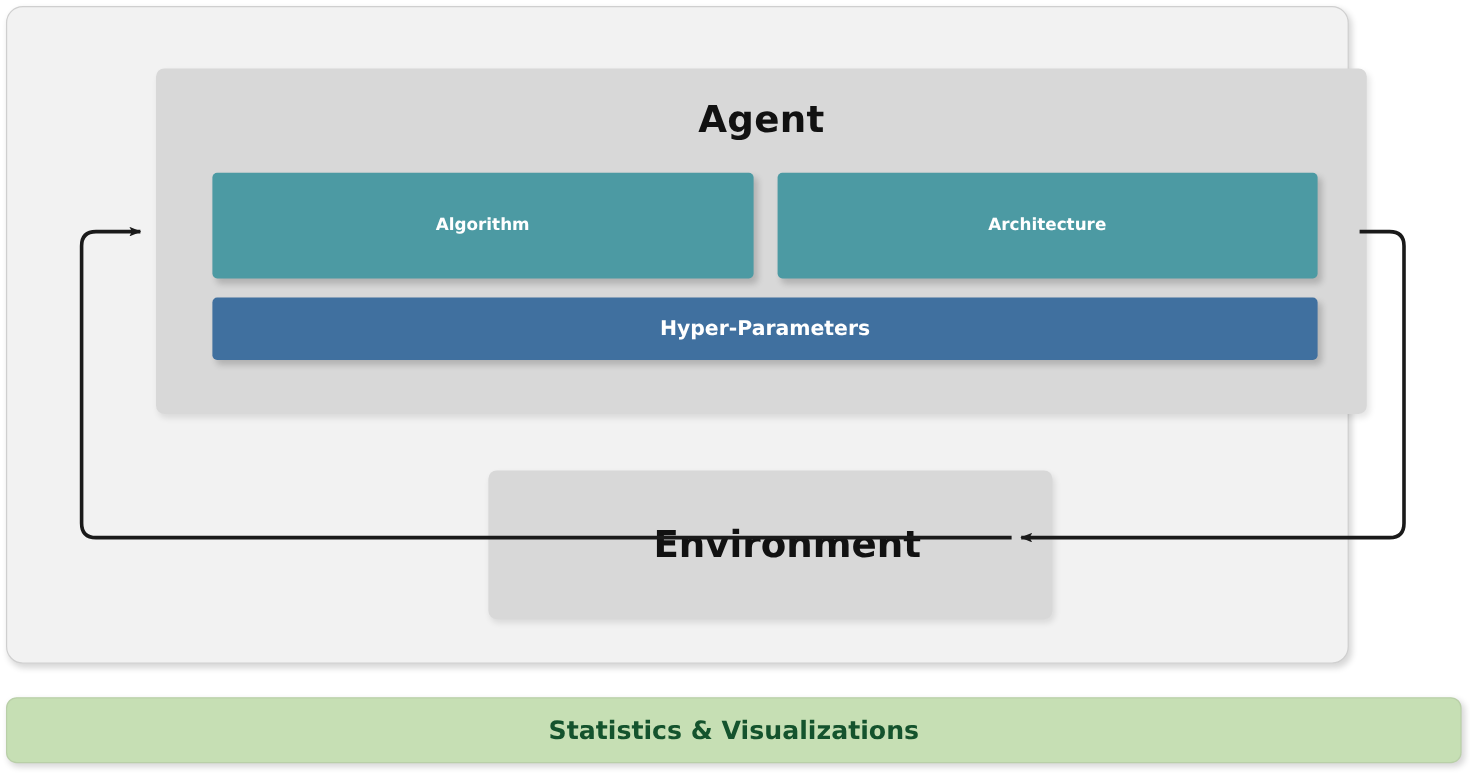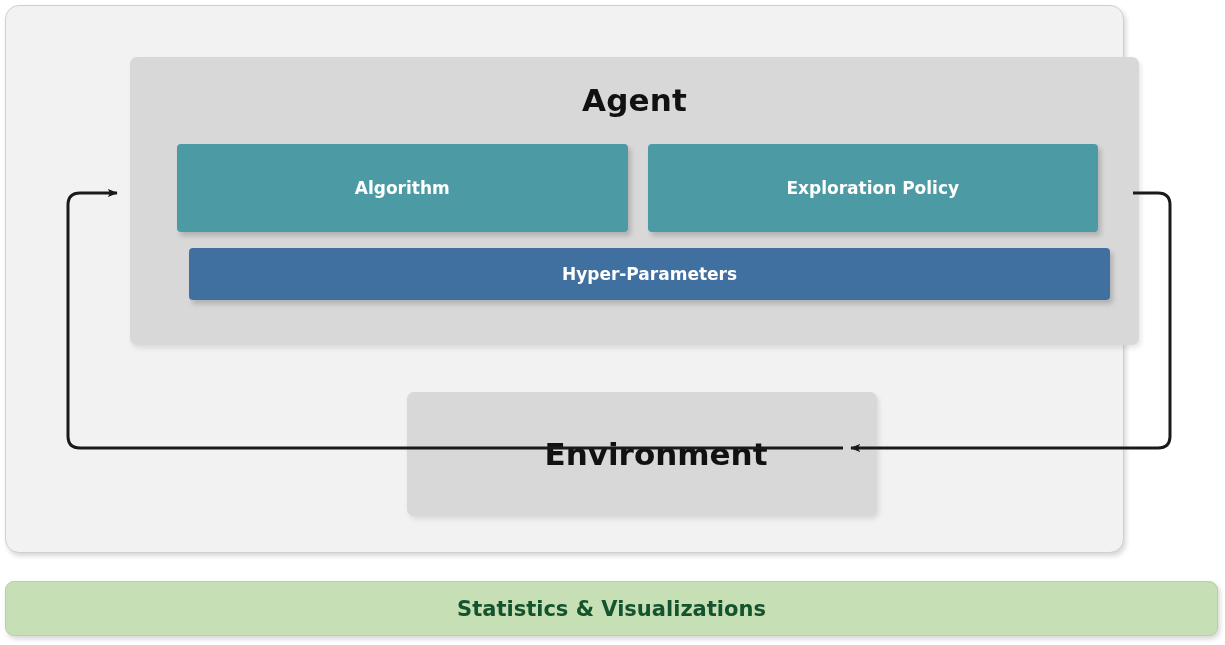--- a/index.html
+++ b/index.html
@@ -73,21 +73,21 @@
   }
 
   .component-box {
     flex: 1 1 0;
     background: #4c9aa3;
     border-radius: 4px;
     display: flex;
     align-items: center;
     justify-content: center;
     color: #ffffff;
-    font-size: 17px;
+    font-size: 14px;
     font-weight: bold;
     box-shadow: 3px 4px 5px rgba(0,0,0,0.18);
     text-align: center;
     padding: 0 2px;
     box-sizing: border-box;
   }
 
   
   .hyper-bar {
     position: absolute;
@@ -97,21 +97,20 @@
     height: 52px;
     background: #40709f;
     border-radius: 4px;
     display: flex;
     align-items: center;
     justify-content: center;
     color: #ffffff;
     font-size: 17px;
     font-weight: bold;
     box-shadow: 3px 4px 5px rgba(0,0,0,0.18);
-    margin-left: 12px;
   }
 
   
   .environment-box {
     position: absolute;
     left: 401px;
     top: 386px;
     width: 442px;
     height: 124px;
     background: #d8d8d8;
@@ -161,21 +160,21 @@
 
 <div id="stage">
 
   <div class="outer-panel">
 
     <div class="agent-panel">
       <div class="agent-title">Agent</div>
 
       <div class="components-row">
         <div class="component-box">Algorithm</div>
-        <div class="component-box">Exploration Policy</div>
+        <div class="component-box">Architecture</div>
       </div>
 
       <div class="hyper-bar">Hyper-Parameters</div>
     </div>
 
     <div class="environment-box">Environment</div>
   </div>
 
   <svg class="loop-svg" viewBox="0 0 1225 645">
     <defs>

